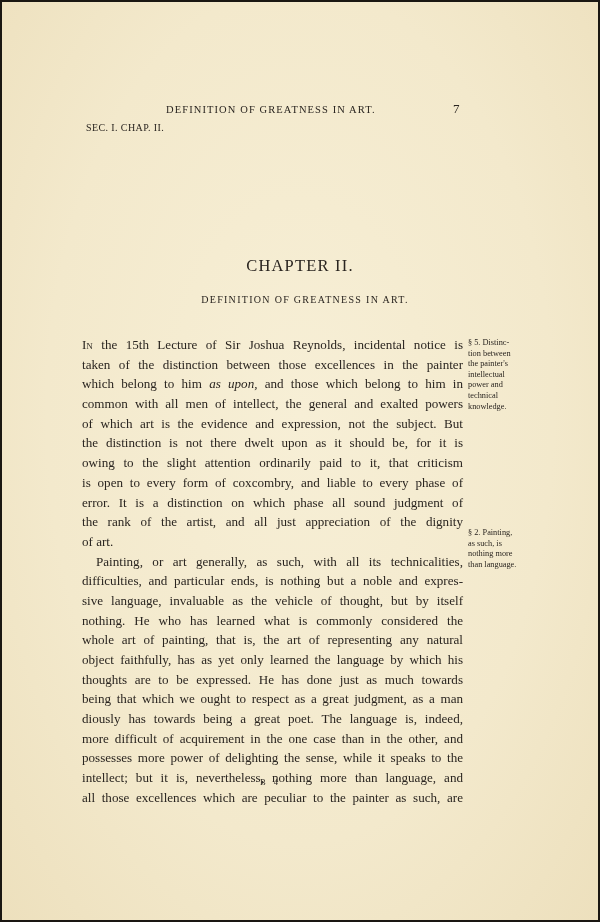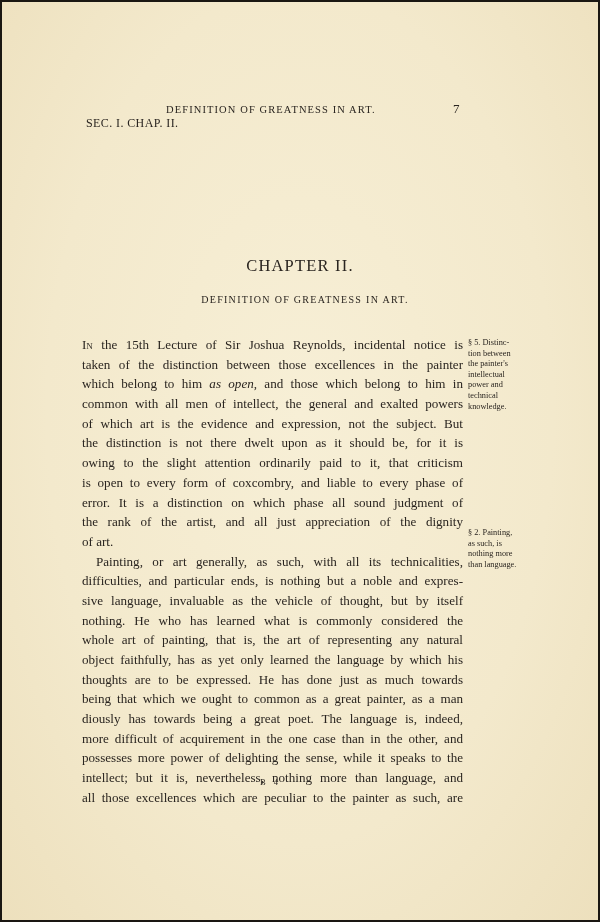--- a/index.html
+++ b/index.html
@@ -16,22 +16,22 @@
       background: #f4ebcf;
       background-image: radial-gradient(ellipse at 50% 45%, #f7efd6 0%, #f3e9cc 60%, #ede0bd 100%);
       overflow: hidden;
     }
     .running-head {
       position: absolute;
       top: 102px; left: 84px; width: 380px;
       height: 14px;
     }
     .rh-section {
-      position: absolute; left: 0; top: 12px;
-      font-size: 12px; letter-spacing: 0.4px;
+      position: absolute; left: 0; top: 18px;
+      font-size: 10px; letter-spacing: 0.4px;
       text-transform: uppercase;
     }
     .rh-title {
       position: absolute; left: 80px; top: 0;
       font-size: 10.5px; letter-spacing: 1.1px;
       text-transform: uppercase;
     }
     .rh-page {
       position: absolute; left: 367px; top: -3px;
       font-size: 13px;
@@ -90,40 +90,40 @@
   </div>
 
   <div class="chapter-title">CHAPTER II.</div>
   <div class="chapter-subtitle">DEFINITION OF GREATNESS IN ART.</div>
 
   <div class="body-text">
 
     <div>
       <span class="line"><span class="smallcaps">In</span><span> the 15th Lecture of Sir Joshua Reynolds, incidental notice is</span></span>
       <span class="line">taken of the distinction between those excellences in the painter</span>
-      <span class="line"><span>which belong to him </span><span class="italic">as open</span><span>, and those which belong to him in</span></span>
+      <span class="line"><span>which belong to him </span><span class="italic">as upon</span><span>, and those which belong to him in</span></span>
       <span class="line">common with all men of intellect, the general and exalted powers</span>
       <span class="line">of which art is the evidence and expression, not the subject.  But</span>
       <span class="line">the distinction is not there dwelt upon as it should be, for it is</span>
       <span class="line">owing to the slight attention ordinarily paid to it, that criticism</span>
       <span class="line">is open to every form of coxcombry, and liable to every phase of</span>
       <span class="line">error.  It is a distinction on which phase all sound judgment of</span>
       <span class="line">the rank of the artist, and all just appreciation of the dignity</span>
       <span class="line last">of art.</span>
     </div>
 
     <div>
       <span class="line indent">Painting, or art generally, as such, with all its technicalities,</span>
       <span class="line">difficulties, and particular ends, is nothing but a noble and expres-</span>
       <span class="line">sive language, invaluable as the vehicle of thought, but by itself</span>
       <span class="line">nothing.  He who has learned what is commonly considered the</span>
       <span class="line">whole art of painting, that is, the art of representing any natural</span>
       <span class="line">object faithfully, has as yet only learned the language by which his</span>
       <span class="line">thoughts are to be expressed.  He has done just as much towards</span>
-      <span class="line">being that which we ought to common as a great painter, as a man</span>
+      <span class="line">being that which we ought to respect as a great judgment, as a man</span>
       <span class="line">diously has towards being a great poet.  The language is, indeed,</span>
       <span class="line">more difficult of acquirement in the one case than in the other, and</span>
       <span class="line">possesses more power of delighting the sense, while it speaks to the</span>
       <span class="line">intellect; but it is, nevertheless, nothing more than language, and</span>
       <span class="line">all those excellences which are peculiar to the painter as such, are</span>
     </div>
   </div>
 
   <div class="sidenote" style="top: 336px;">
     <span class="sn-line">§ 5. Distinc-</span>

